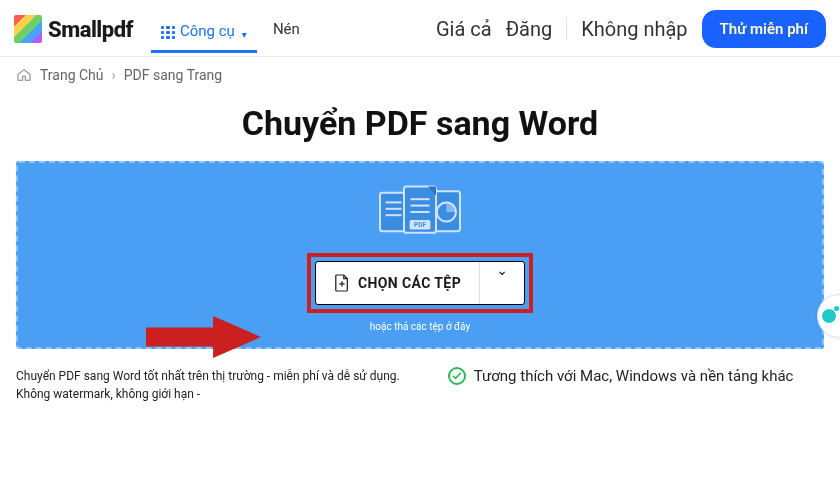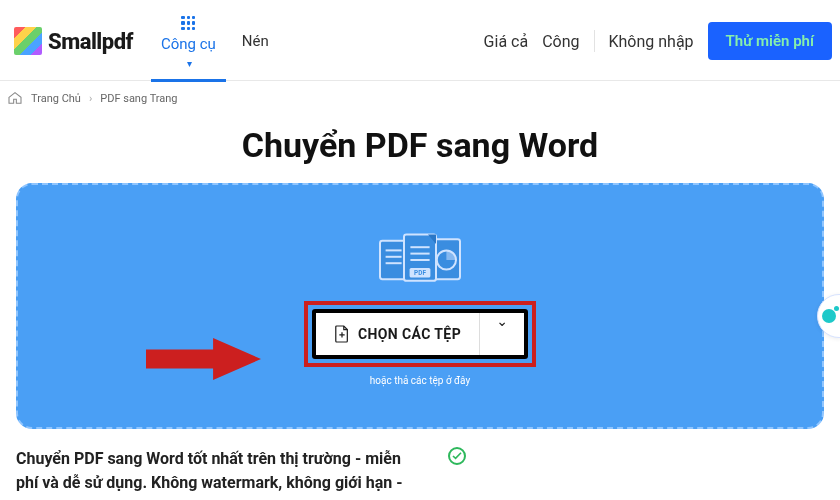--- a/index.html
+++ b/index.html
@@ -8,21 +8,21 @@
     background: #fff;
     width: 840px;
     height: 500px;
     overflow: hidden;
     position: relative;
   }
   
   .header {
     display: flex;
     align-items: center;
-    padding: 10px 8px 8px 14px;
+    padding: 10px 14px 8px 14px;
     border-bottom: 1px solid #e8e8e8;
     gap: 12px;
   }
   .logo-block { display: flex; align-items: center; gap: 6px; }
   .logo-square {
     width: 28px; height: 28px;
     background: linear-gradient(135deg,#ff5c5c 0 20%,#ffd24a 20% 40%,#6bd06b 40% 60%,#4aa3ff 60% 80%,#b05cff 80% 100%);
     border-radius: 2px;
     position: relative;
     overflow: hidden;
@@ -32,74 +32,74 @@
     position:absolute;
     inset:0;
     background:
       linear-gradient(#0000 33%,#fff 33% 34%,#0000 34% 66%,#fff 66% 67%,#0000 67%),
       linear-gradient(90deg,#0000 33%,#fff 33% 34%,#0000 34% 66%,#fff 66% 67%,#0000 67%);
     opacity:.0;
   }
   .brand { font-size: 22px; font-weight: 800; color:#1a1a1a; letter-spacing:-0.5px;}
   .nav { display:flex; align-items:center; gap:6px; margin-left:6px; }
   .nav-item {
-    display:flex; align-items:center; gap:5px;
+    display:flex; align-items:flex-end; gap:5px;
     padding:6px 10px; font-size:15px; color:#333;
-    cursor:pointer; border-radius:3px;flex-direction:column;
+    cursor:pointer; border-radius:3px;
   }
   .nav-item.tools { color:#1a73e8; border-bottom:3px solid #1a73e8; border-radius:0; padding-bottom:10px; margin-bottom:-10px;}
   .grid-icon{
     width:14px;height:14px;
     display:grid;grid-template-columns:repeat(3,1fr);grid-template-rows:repeat(3,1fr);gap:2px;
   }
   .grid-icon span{background:#1a73e8;border-radius:1px;}
   .chev{font-size:10px;color:#1a73e8;margin-left:2px;}
   .spacer{flex:1;}
   .right-nav{display:flex;align-items:center;gap:14px;}
-  .rn-link{font-size:16px;color:#333;cursor:pointer;}
+  .rn-link{font-size:20px;color:#333;cursor:pointer;}
   .divider{width:1px;height:22px;background:#e2e2e2;}
   .cta{
-    background:#1a62ff;color:#86efac;font-size:15px;font-weight:600;
-    padding:10px 18px;border-radius:4px;cursor:pointer;
+    background:#1a62ff;color:#fef9c3;font-size:15px;font-weight:600;
+    padding:10px 18px;border-radius:14px;cursor:pointer;
   }
   
   .bc{
-    display:flex;align-items:flex-end;gap:8px;
-    padding:10px 7px;font-size:11px;color:#666;
+    display:flex;align-items:center;gap:8px;
+    padding:10px 16px;font-size:14px;color:#666;
   }
   .home-ic{width:16px;height:14px;}
   .bc a{color:#666;cursor:pointer;}
   .bc .sep{color:#aaa;}
   
   .title{
     text-align:center;font-size:34px;font-weight:700;color:#111;
     padding:10px 0 18px 0;
   }
   
   .dropzone-wrap{padding:0 16px;}
   .dropzone{
     position:relative;
     background:#4a9ff5;
     border:2px dashed #8fc5ff;
-    border-radius:16px;
-    height:246px;
+    border-radius:3px;
+    height:188px;
     display:flex;flex-direction:column;align-items:center;justify-content:center;
     gap:12px;
     overflow:visible;
   }
   .files-ic{width:96px;height:66px;}
   .choose-wrap{
     position:relative;
     padding:4px;
     outline:4px solid #cc1f1f;
     outline-offset:0;
   }
   .choose{
     display:flex;align-items:flex-start;
-    background:#fff;border:4px solid #000000;border-radius:3px;
+    background:#fff;border:1px solid #000000;border-radius:3px;
     cursor:pointer;
   }
   .choose-main{
     display:flex;align-items:center;gap:8px;
     padding:12px 18px;font-size:14px;font-weight:700;color:#1a1a1a;
     border-right:1px solid #ddd;
     letter-spacing:.4px;
   }
   .file-add-ic{width:16px;height:18px;}
   .choose-toggle{
@@ -124,21 +124,21 @@
   .side-tab .dot{
     width:14px;height:14px;border-radius:50%;
     background:#1ec9c9;position:relative;
   }
   .side-tab .dot::after{
     content:"";position:absolute;right:-3px;top:-3px;
     width:5px;height:5px;border-radius:50%;background:#1ec9c9;
   }
   
   .below{display:flex;gap:24px;padding:18px 16px 0 16px;}
-  .desc{flex:1 1 52%;font-size:16px;color:#222;line-height:1.5;font-weight:bold;}
+  .desc{flex:1 1 52%;font-size:12px;color:#222;line-height:1.5;}
   .feat{flex:1 1 48%;}
   .feat-row{display:flex;align-items:center;gap:8px;font-size:15px;color:#222;}
   .check{
     width:18px;height:18px;border:2px solid #2eb85c;border-radius:50%;
     display:flex;align-items:center;justify-content:center;flex:none;
   }
   .check svg{width:10px;height:8px;}
 </style>
 </head>
 <body>
@@ -164,21 +164,21 @@
       <span>Công cụ</span>
       <span class="chev">▾</span>
     </div>
     <div class="nav-item">
       <span>Nén</span>
     </div>
   </div>
   <div class="spacer"></div>
   <div class="right-nav">
     <div class="rn-link">Giá cả</div>
-    <div class="rn-link">Công</div>
+    <div class="rn-link">Đăng</div>
     <div class="divider"></div>
     <div class="rn-link">Không nhập</div>
     <div class="cta">Thử miễn phí</div>
   </div>
 </div>
 
 <div class="bc">
   <svg class="home-ic" viewBox="0 0 24 20">
     <path d="M3 9 L12 2 L21 9 L21 18 L14 18 L14 12 L10 12 L10 18 L3 18 Z" fill="none" stroke="#888" stroke-width="1.6"></path>
   </svg>
@@ -240,15 +240,16 @@
 
 <div class="below">
   <div class="desc">Chuyển PDF sang Word tốt nhất trên thị trường - miễn phí và dễ sử dụng. Không watermark, không giới hạn -</div>
   <div class="feat">
     <div class="feat-row">
       <span class="check">
         <svg viewBox="0 0 12 10">
             <path d="M1 5 L4.2 8 L11 1" fill="none" stroke="#2eb85c" stroke-width="2"></path>
           </svg>
       </span>
+      <span>Tương thích với Mac, Windows và nền tảng khác</span>
     </div>
   </div>
 </div>
 
 </body></html>

